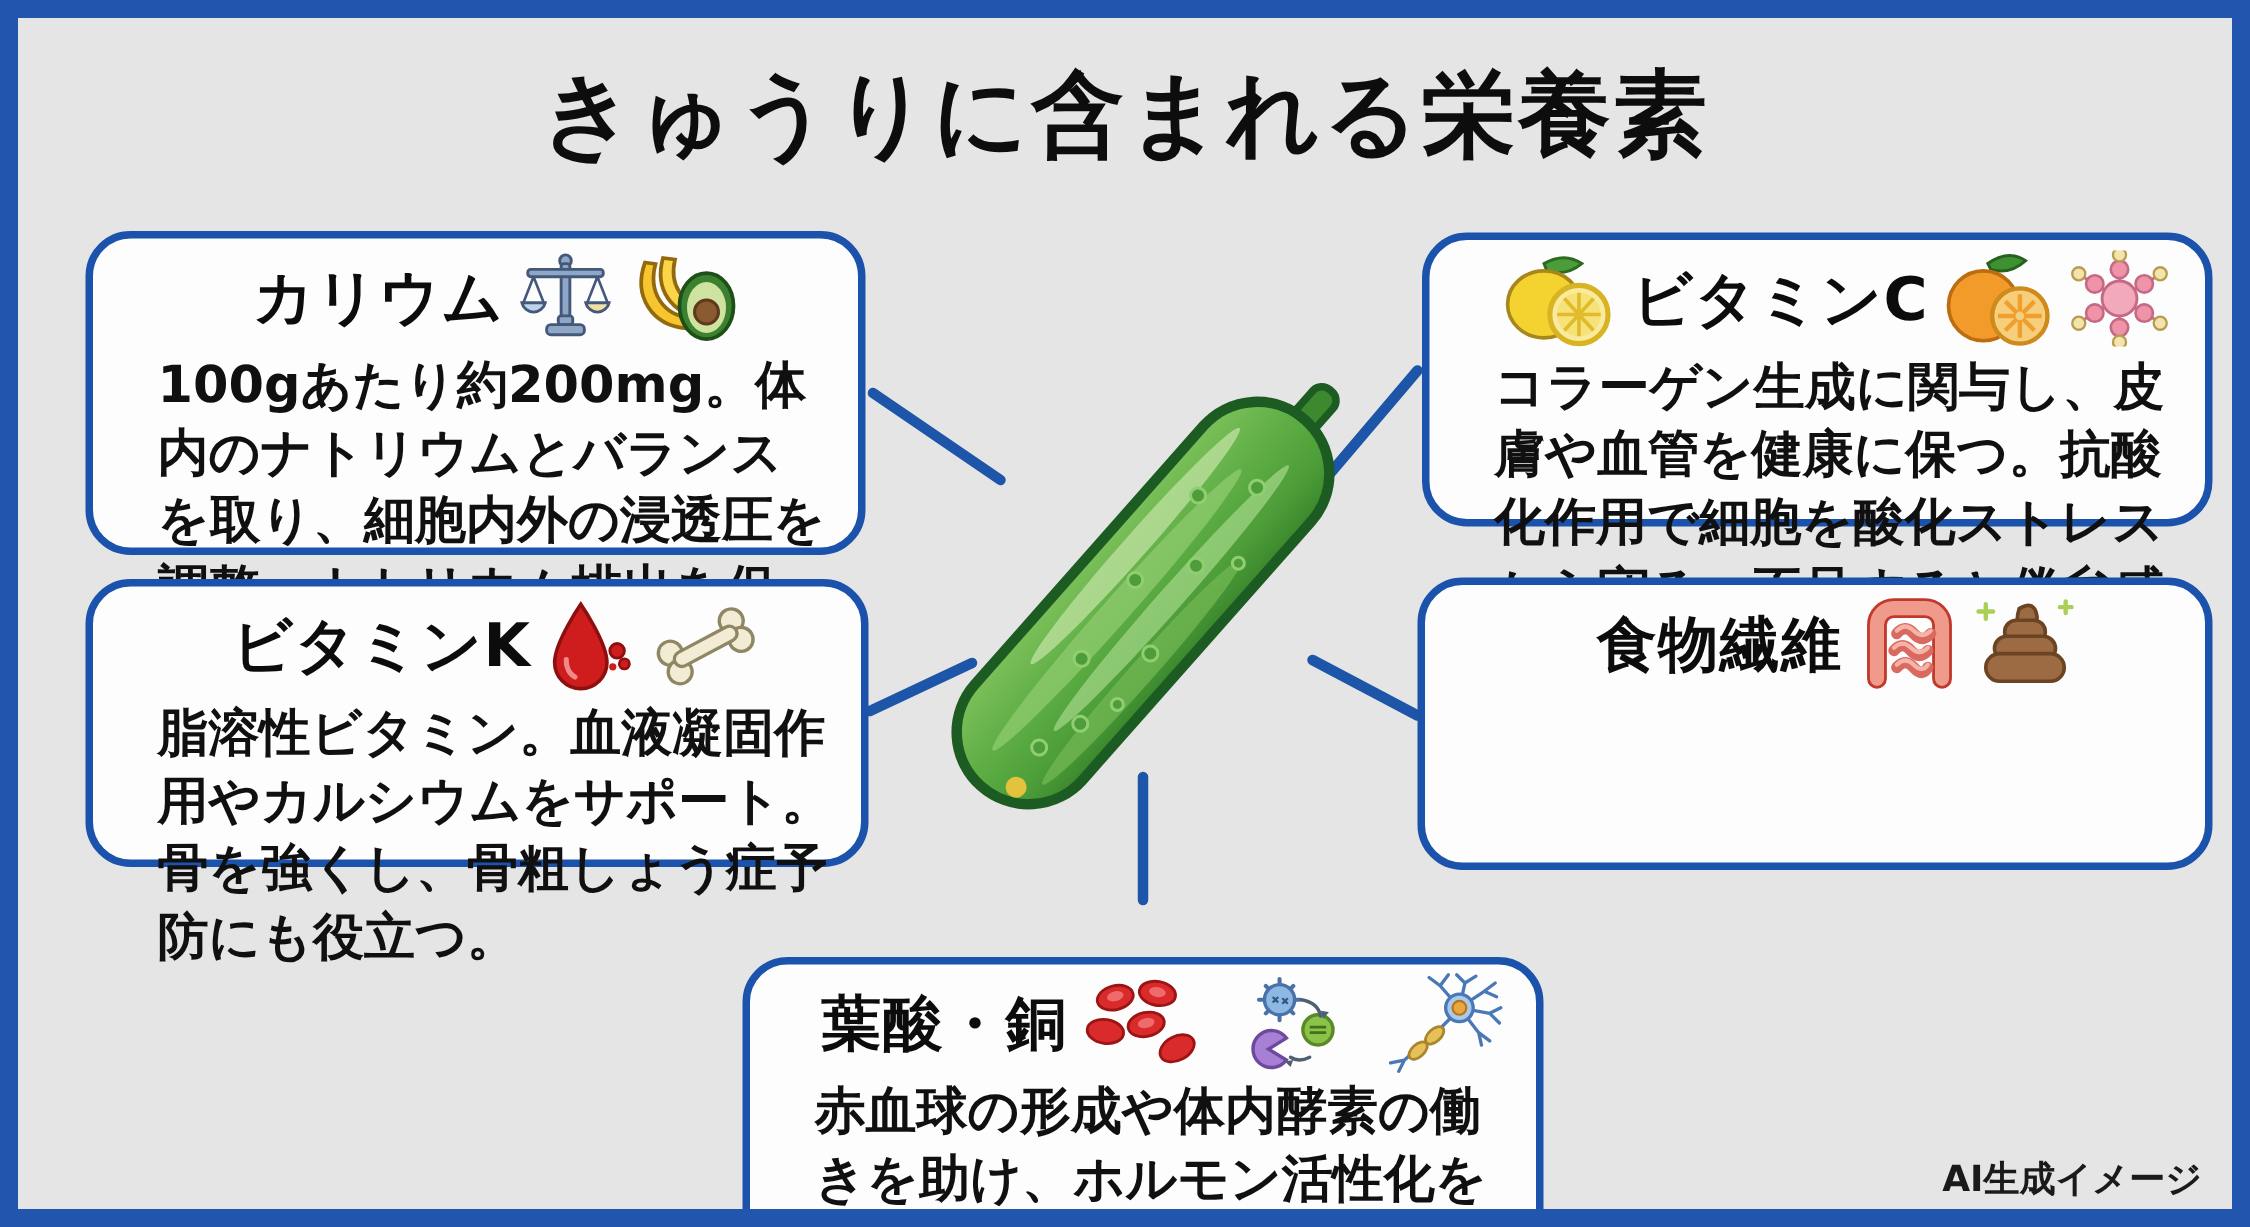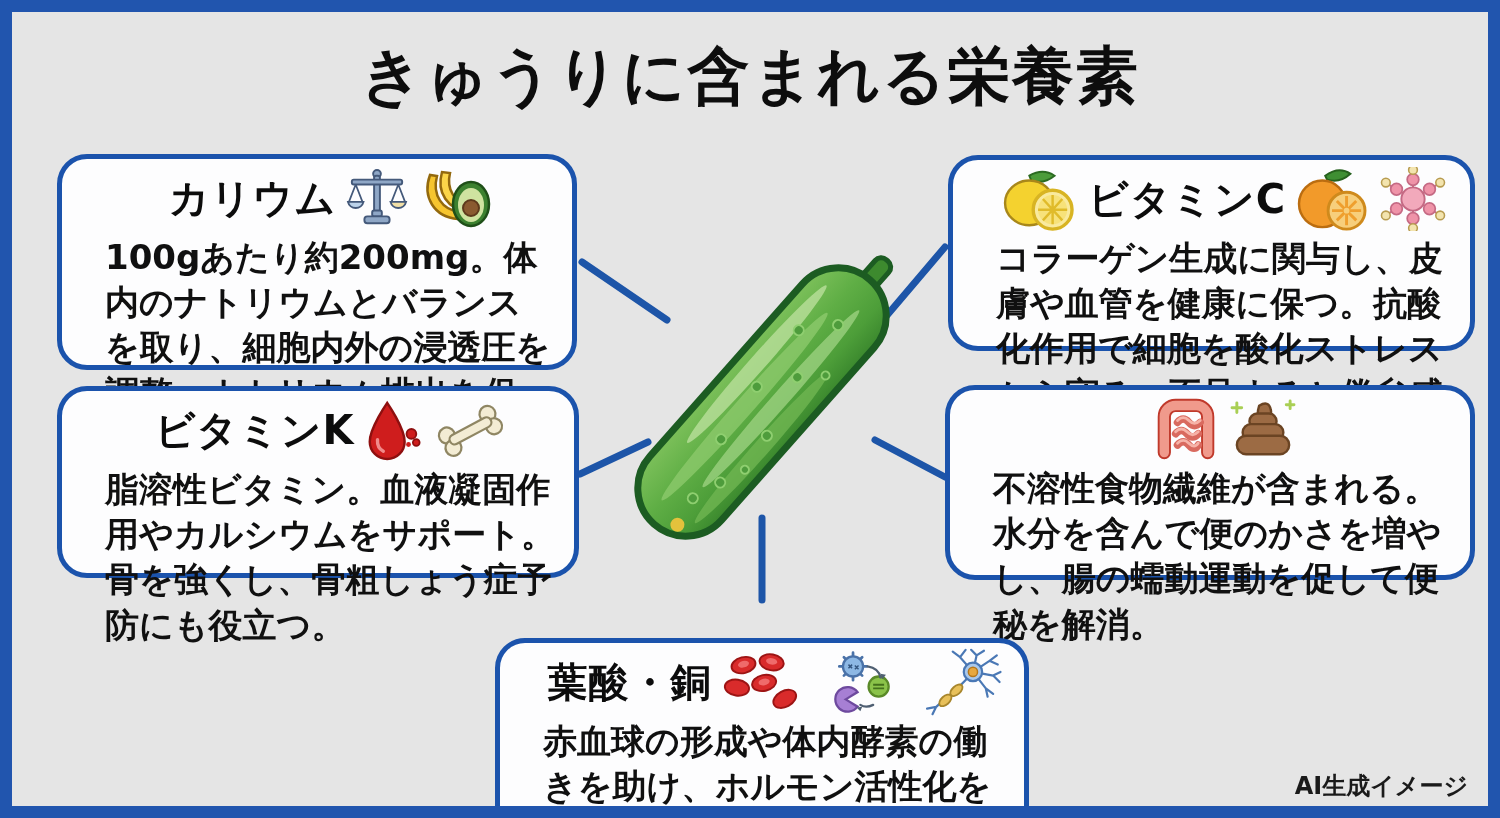--- a/index.html
+++ b/index.html
@@ -186,20 +186,21 @@
           <circle cx="61" cy="37" r="8" fill="#f3ecd4"></circle>
           <rect x="15" y="25" width="46" height="10" rx="5" fill="#f3ecd4"></rect>
         </g>
       </svg>
     </div>
     <p class="card-body">脂溶性ビタミン。血液凝固作用やカルシウムをサポート。骨を強くし、骨粗しょう症予防にも役立つ。</p>
   </div>
 
   <div class="nutrient-card card-fiber">
     <div class="title-row">
+      <span class="card-title">食物繊維</span>
       <svg width="68" height="66" viewBox="0 0 70 70">
         <path d="M12,60 V22 a12,12 0 0 1 12,-12 H46 a12,12 0 0 1 12,12 V60" fill="none" stroke="#c0392b" stroke-width="14" stroke-linecap="round"></path>
         <path d="M12,60 V22 a12,12 0 0 1 12,-12 H46 a12,12 0 0 1 12,12 V60" fill="none" stroke="#f09a8c" stroke-width="10" stroke-linecap="round"></path>
         <g fill="none" stroke="#d96a5f" stroke-width="8" stroke-linecap="round">
           <path d="M26,28 q6,-7 12,0 t12,0"></path>
           <path d="M24,40 q6,-7 12,0 t12,0"></path>
           <path d="M26,52 q6,-7 12,0 t10,0"></path>
         </g>
         <g fill="none" stroke="#f6b3a8" stroke-width="3" stroke-linecap="round">
           <path d="M26,26 q6,-6 12,0 t12,0"></path>
@@ -213,21 +214,20 @@
           <rect x="20" y="16" width="28" height="16" rx="8"></rect>
           <rect x="13" y="27" width="42" height="17" rx="8.5"></rect>
           <rect x="7" y="39" width="54" height="19" rx="9.5"></rect>
         </g>
         <g stroke="#a9cf54" stroke-width="3" stroke-linecap="round">
           <path d="M7,5 v10 M2,10 h10"></path>
           <path d="M62,3 v8 M58,7 h8"></path>
         </g>
       </svg>
     </div>
-    <p class="card-body">不溶性食物繊維が含まれる。水分を含んで便のかさを増やし、腸の蠕動運動を促して便秘を解消。</p>
   </div>
 
   <div class="nutrient-card card-folate">
     <div class="title-row">
       <span class="card-title">葉酸・銅</span>
       <svg width="88" height="60" viewBox="0 0 92 64">
         <g fill="#d92b2b" stroke="#9c1414" stroke-width="2">
           <ellipse cx="22" cy="14" rx="13" ry="8.5" transform="rotate(-14 22 14)"></ellipse>
           <ellipse cx="52" cy="11" rx="13" ry="8.5" transform="rotate(10 52 11)"></ellipse>
           <ellipse cx="15" cy="38" rx="13" ry="8.5" transform="rotate(8 15 38)"></ellipse>

